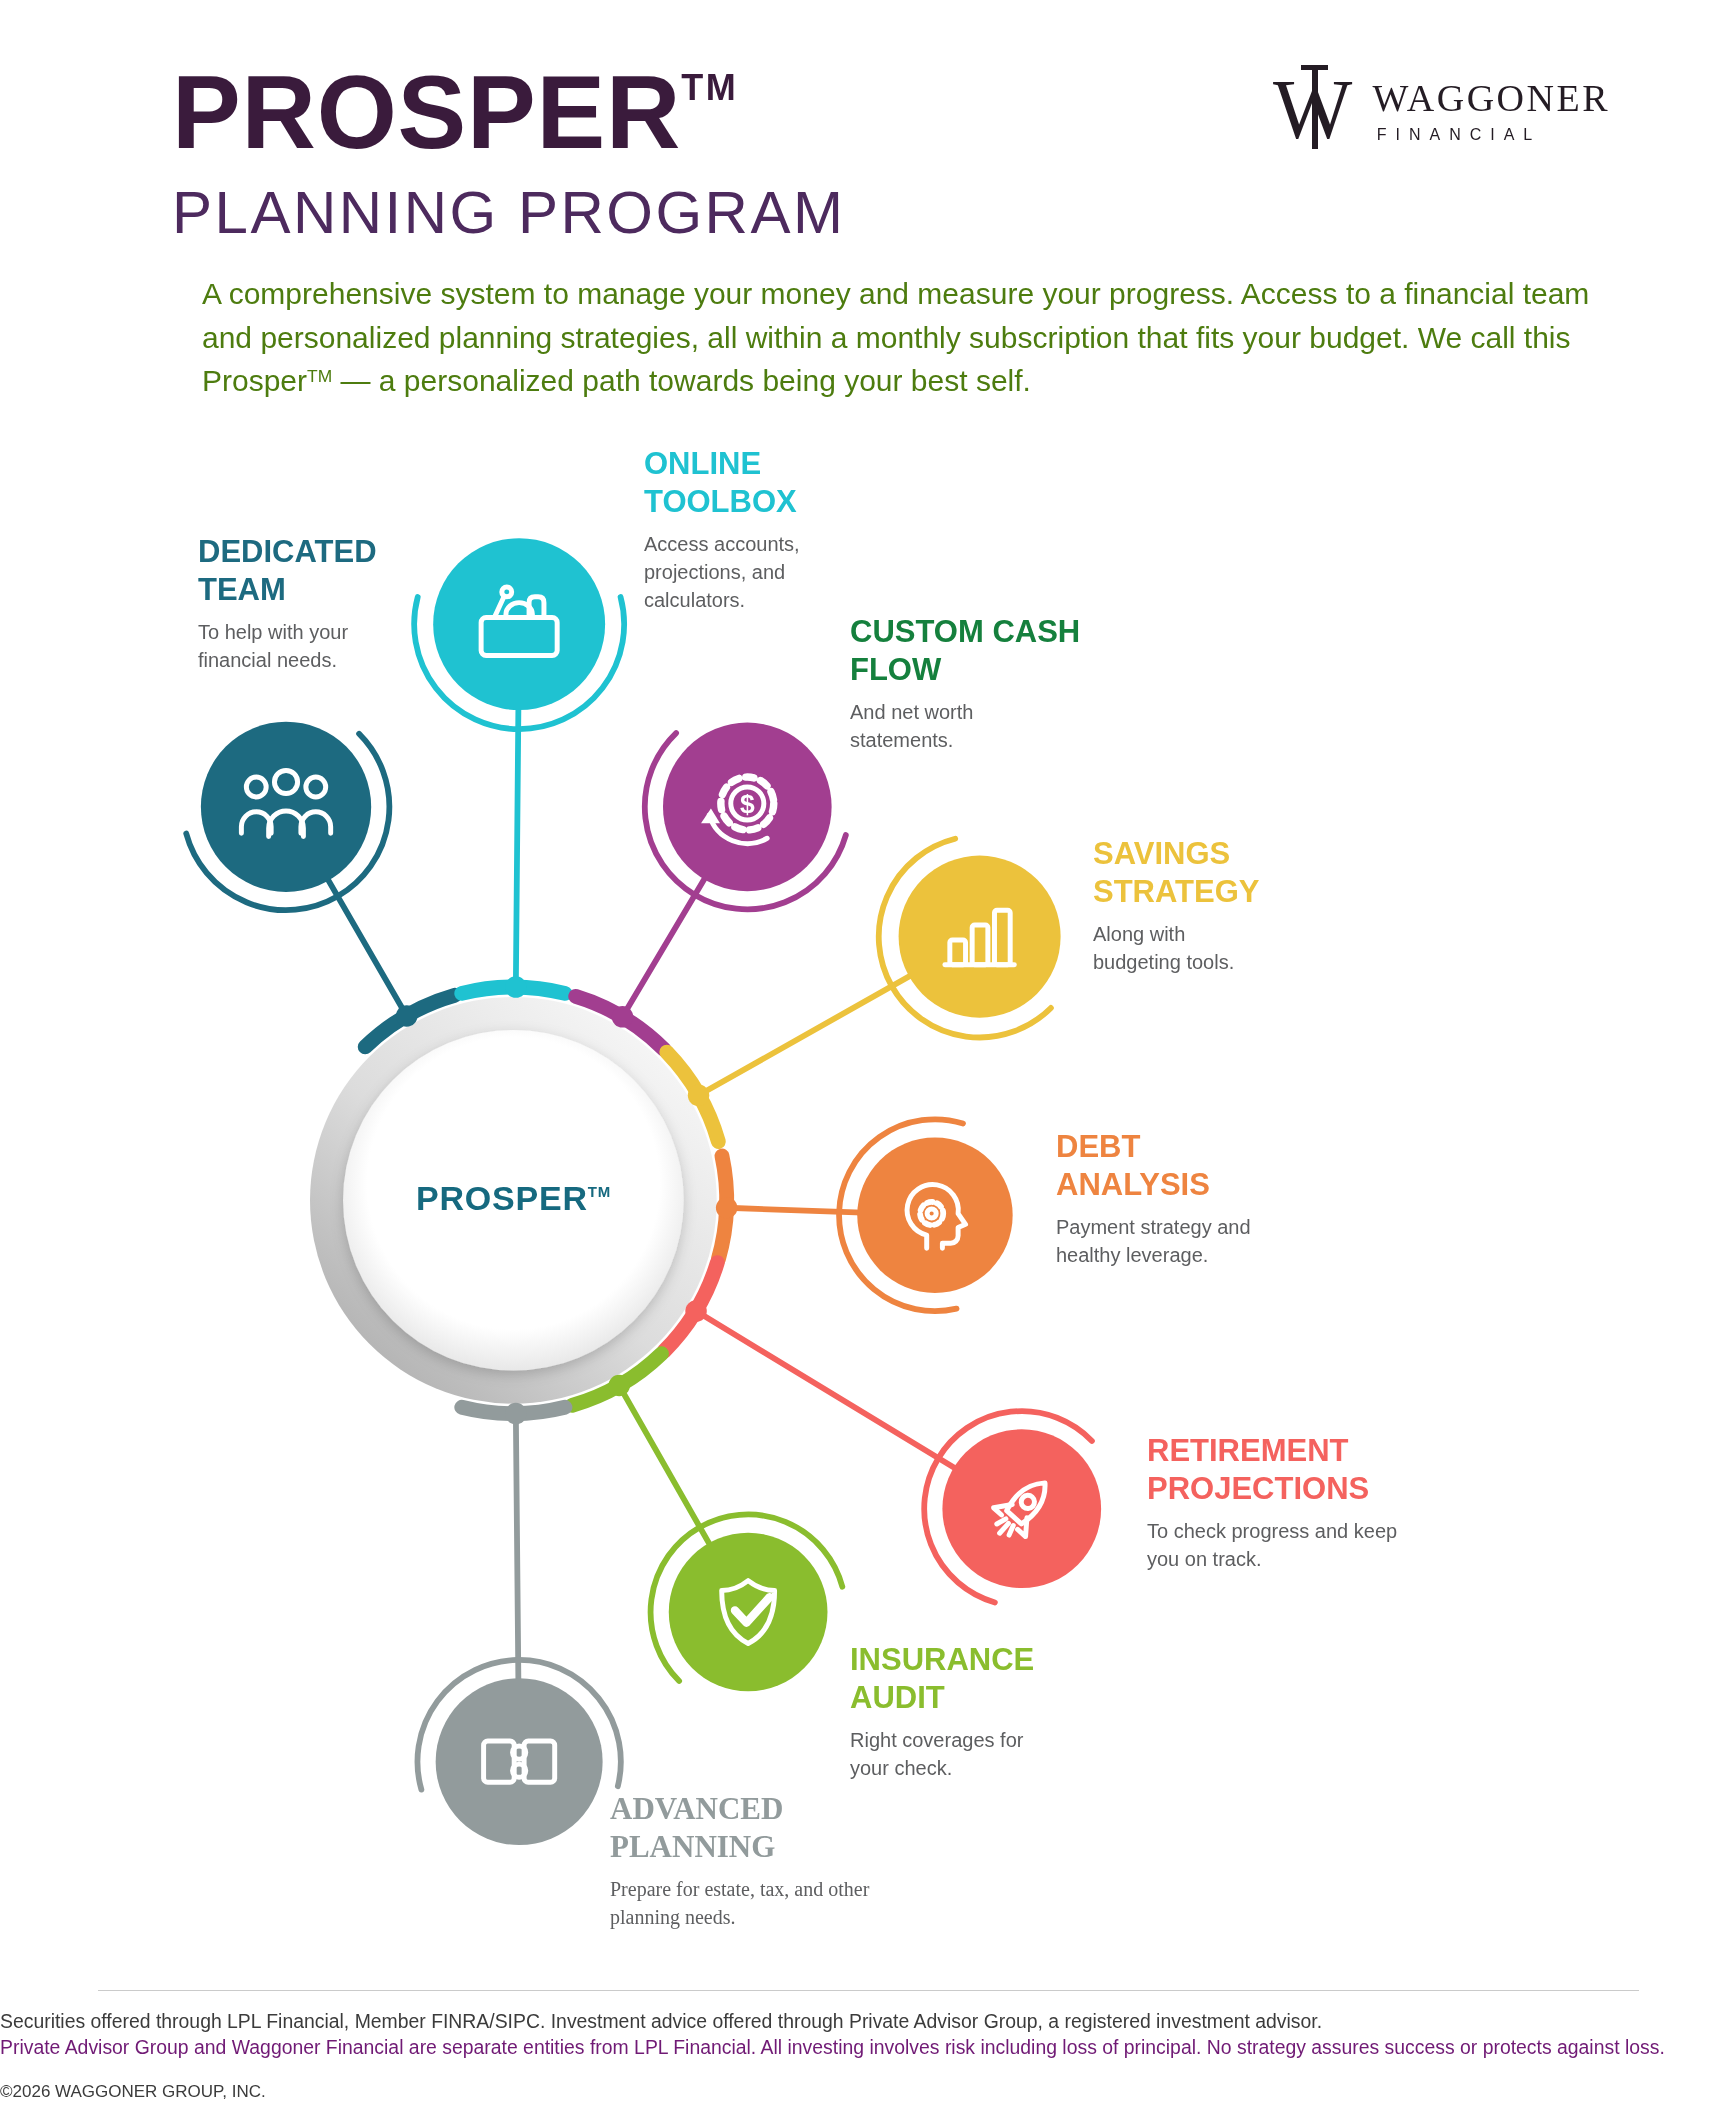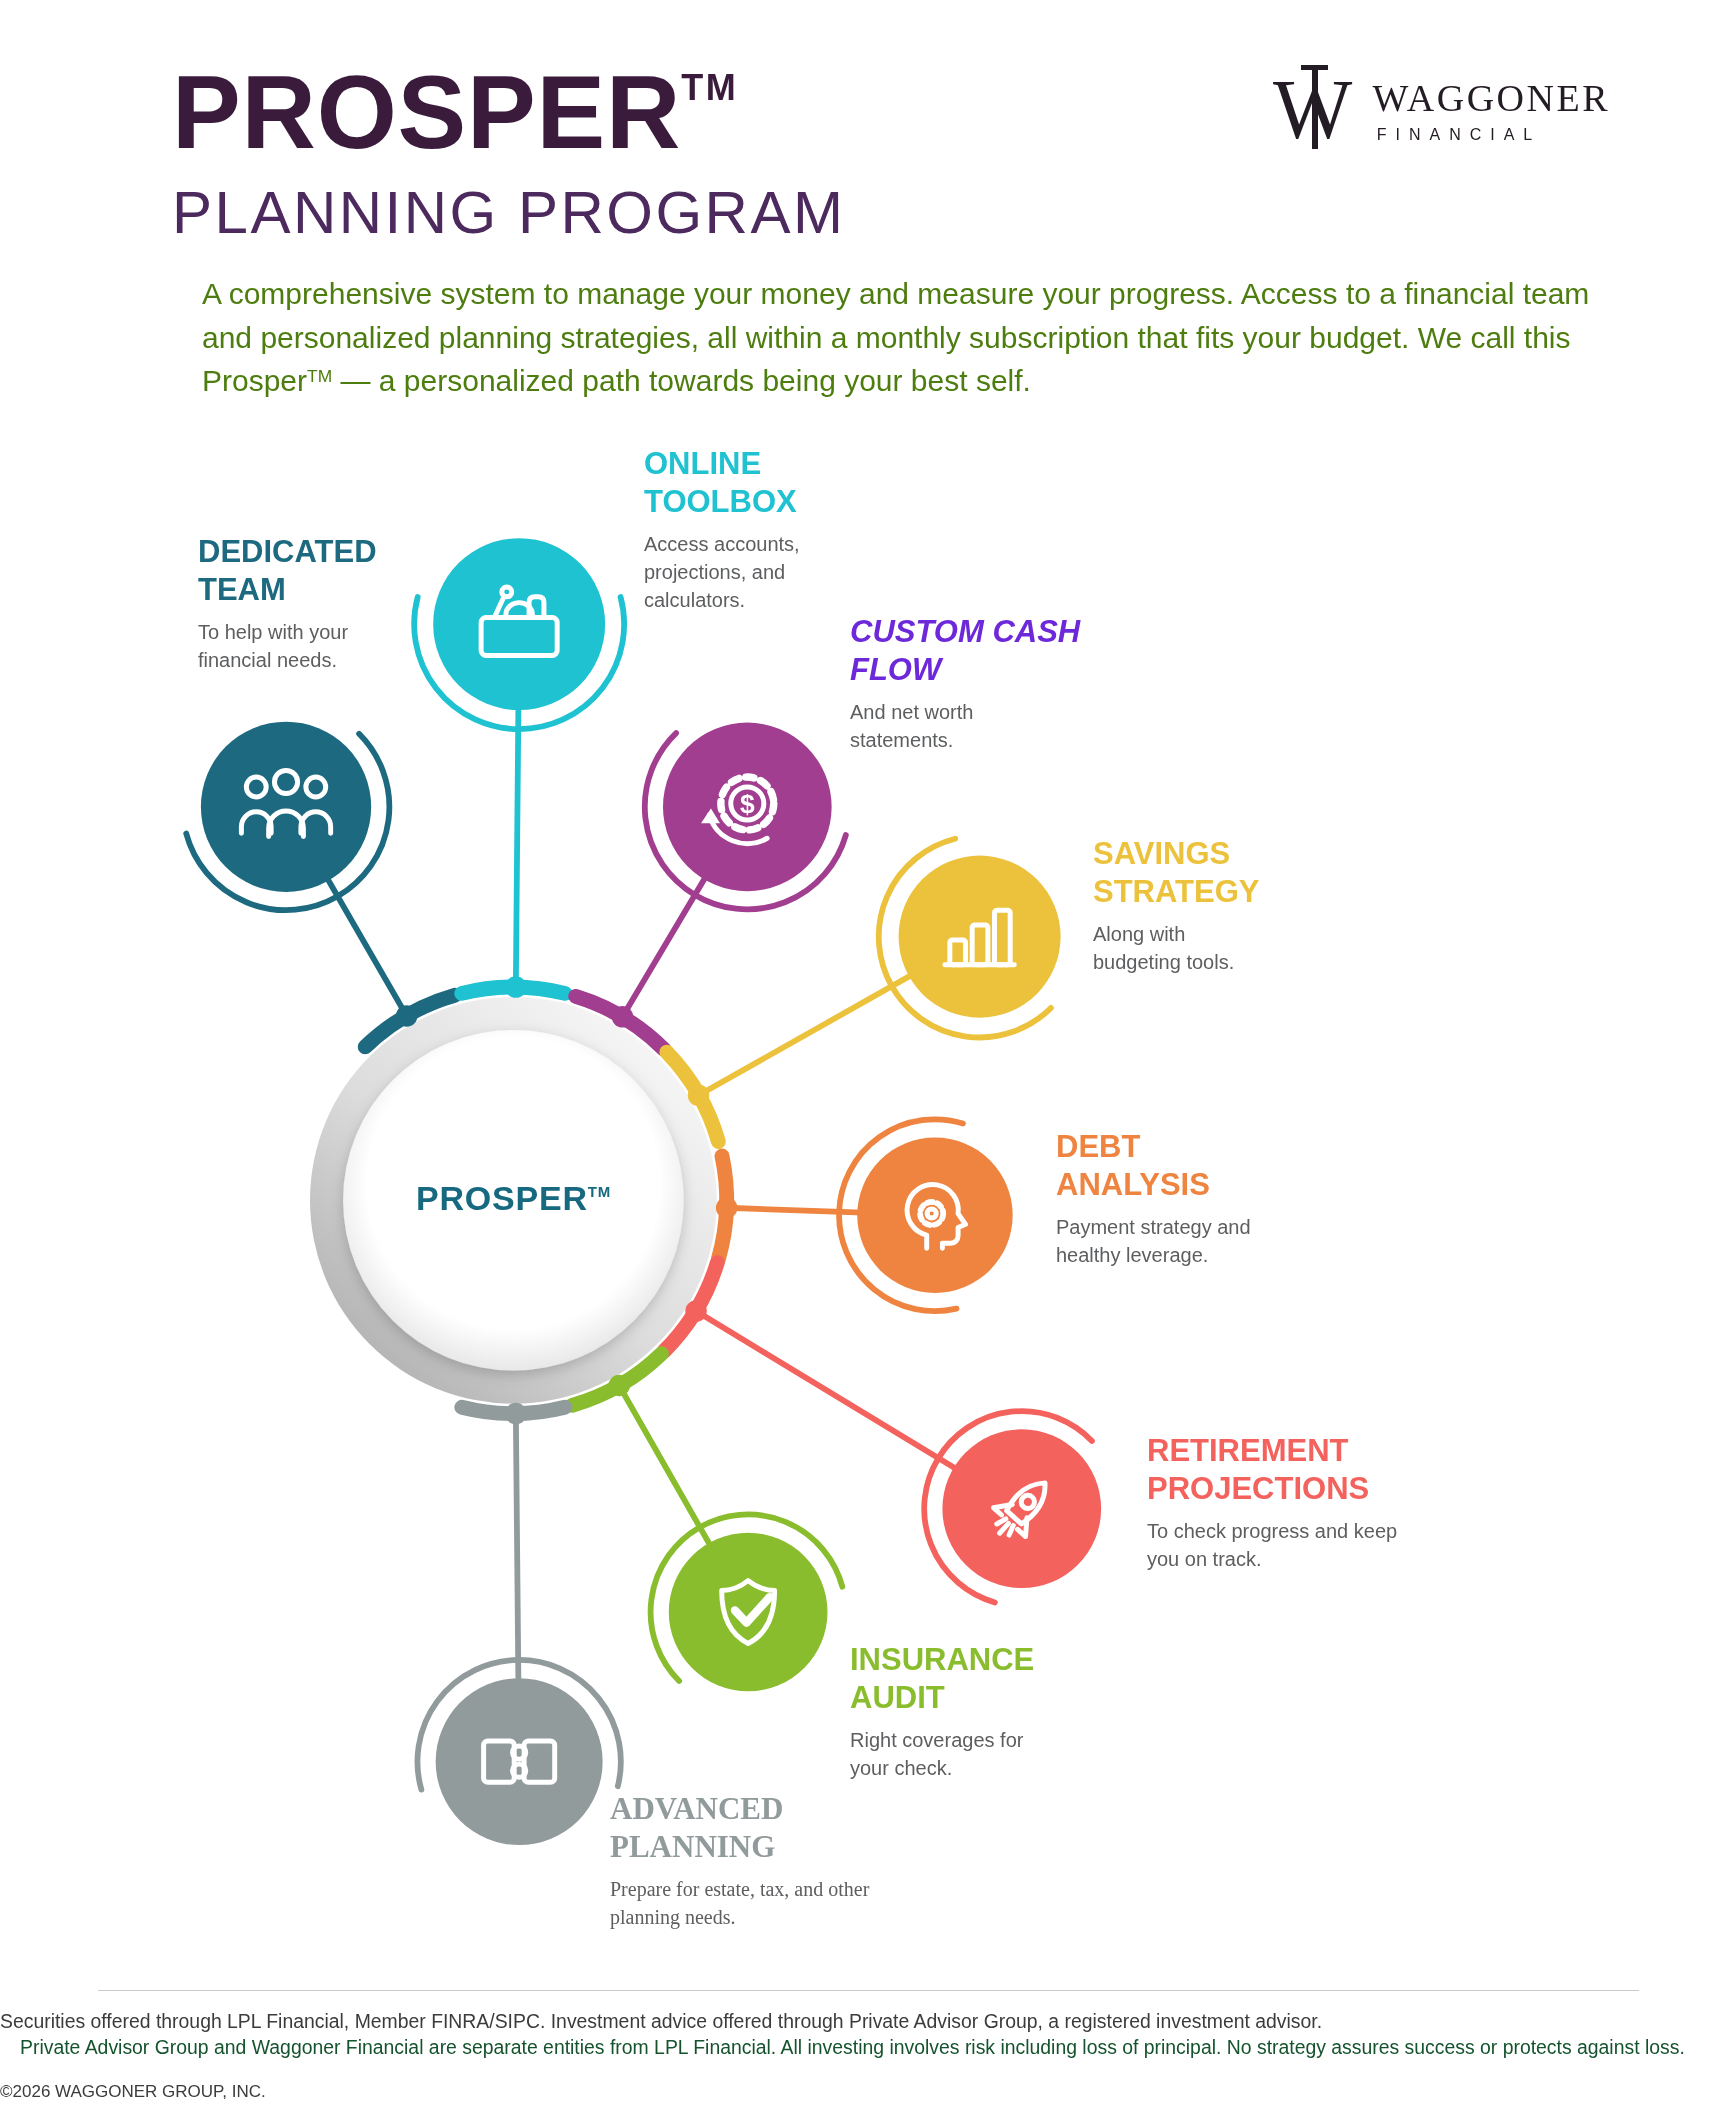--- a/index.html
+++ b/index.html
@@ -198,21 +198,21 @@
   <h3 style="color: rgb(29, 106, 128);">DEDICATED TEAM</h3>
   <p>To help with your financial needs.</p>
 </div>
 
 <div class="node-label" style="left:644px; top:445px; width:198px;">
   <h3 style="color: rgb(31, 194, 209);">ONLINE TOOLBOX</h3>
   <p>Access accounts, projections, and calculators.</p>
 </div>
 
 <div class="node-label" style="left:850px; top:613px; width:240px;">
-  <h3 style="color: #6d28d9; font-style: italic;">CUSTOM CASH FLOW</h3>
+  <h3 style="color: #15803d;">CUSTOM CASH FLOW</h3>
   <p style="width:182px;">And net worth statements.</p>
 </div>
 
 <div class="node-label" style="left:1093px; top:835px; width:178px;">
   <h3 style="color: rgb(236, 194, 60);">SAVINGS STRATEGY</h3>
   <p>Along with budgeting tools.</p>
 </div>
 
 <div class="node-label" style="left:1056px; top:1128px; width:182px;">
   <h3 style="color: rgb(238, 132, 64);">DEBT ANALYSIS</h3>
@@ -230,16 +230,16 @@
 </div>
 
 <div class="node-label" style="left:610px; top:1790px; width:198px;font-family:Liberation Serif, serif;">
   <h3 style="color: rgb(146, 155, 156);">ADVANCED PLANNING</h3>
   <p style="width:265px;">Prepare for estate, tax, and other planning needs.</p>
 </div>
 
 <div class="footer">
   <div class="footer-rule"></div>
   <p class="footer-line" style="color: rgb(59, 59, 59);">Securities offered through LPL Financial, Member FINRA/SIPC. Investment advice offered through Private Advisor Group, a registered investment advisor.</p>
-  <p class="footer-line" style="color: #14532d; padding-left: 20px;">Private Advisor Group and Waggoner Financial are separate entities from LPL Financial. All investing involves risk including loss of principal. No strategy assures success or protects against loss.</p>
+  <p class="footer-line" style="color: #701a75;">Private Advisor Group and Waggoner Financial are separate entities from LPL Financial. All investing involves risk including loss of principal. No strategy assures success or protects against loss.</p>
   <p class="footer-copyright" style="color: rgb(59, 59, 59);">©2026 WAGGONER GROUP, INC.</p>
 </div>
 
 
 </body></html>

